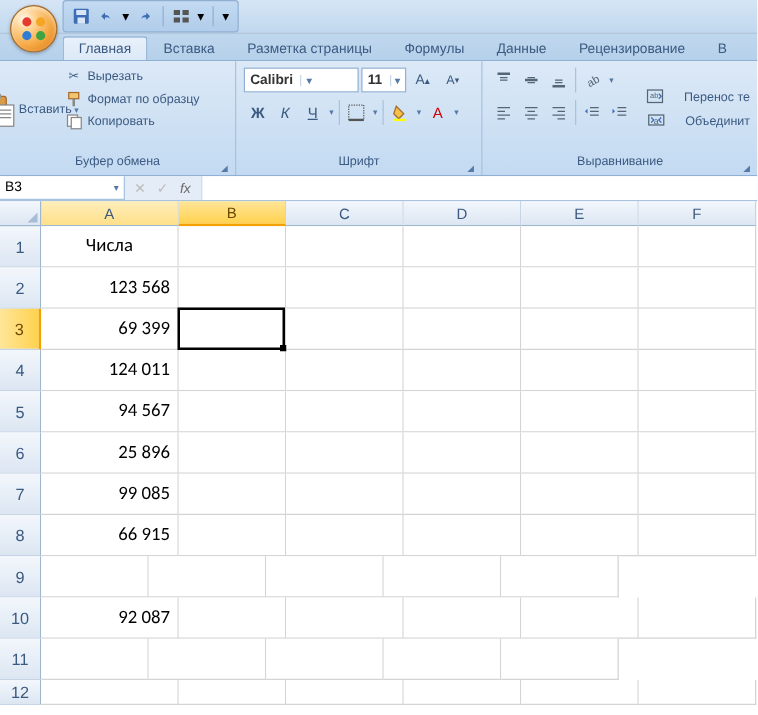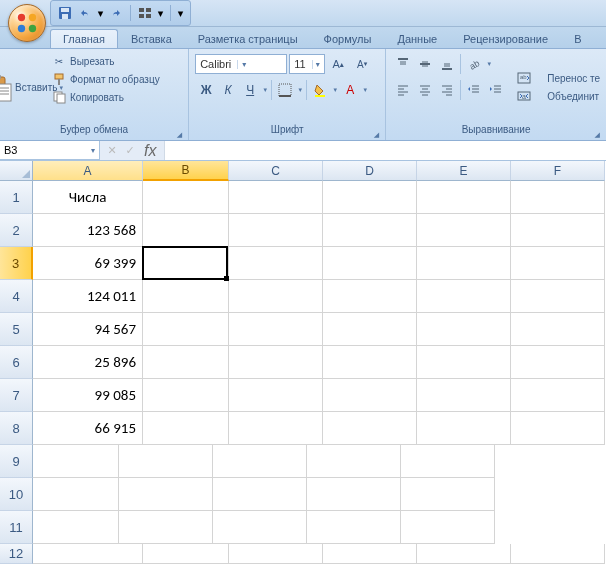--- a/index.html
+++ b/index.html
@@ -30,40 +30,40 @@
 .big-btn-icon { width: 28px; height: 28px; display:flex; align-items:center; justify-content:center; }
 .big-btn-label { font-size: 10px; color: #3b5a82; text-align: center; }
 .mini-dd { font-size: 7px; color: #567aa7; }
 
 .clip-rows { display: flex; flex-direction: column; gap: 2px; padding: 2px 4px; }
 .clip-row { display: flex; align-items: center; gap: 4px; font-size: 10px; color: #3b5a82; cursor: pointer; padding: 1px 2px; white-space: nowrap; }
 .clip-row-icon { width: 14px; height: 14px; display:flex; align-items:center; justify-content:center; }
 
 .font-panel { display:flex; flex-direction:column; gap:4px; padding: 2px 2px; }
 .font-row1 { display:flex; gap:2px; align-items:center; }
-.select-box { background:#fff; border:1px solid #8fafd4; height:20px; display:flex; align-items:center; padding:0 4px; font-size:11px; color:#333; gap:4px; }
+.select-box { background:#fff; border:1px solid #8fafd4; height:20px; display:flex; align-items:center; padding:0 4px; font-size:11px; color:#333; gap:4px;font-weight:bold; }
 .select-box .dd { width:10px; text-align:center; color:#567aa7; font-size:8px; border-left:1px solid #c8d8eb; padding-left:3px; margin-left:2px; }
 .font-row2 { display:flex; gap:0; align-items:center; }
 .ico-btn { width:22px; height:22px; display:flex; align-items:center; justify-content:center; border:1px solid transparent; cursor:pointer; font-size:12px; color:#3b5a82; border-radius:2px; }
 .ico-split { display:flex; }
 .ico-split .dd { width:8px; display:flex; align-items:center; justify-content:center; font-size:7px; color:#567aa7; }
 .sep-v { width:1px; height:20px; background:#a8c3e0; margin:0 2px; }
 
 .align-panel { display:flex; flex-direction:column; gap:4px; padding:2px 2px; }
 .align-row { display:flex; gap:0; align-items:center; }
 
 .merge-panel { display:flex; flex-direction:column; gap:2px; padding:4px 2px; justify-content:center; }
-.merge-row { display:flex; align-items:center; gap:16px; font-size:10px; color:#3b5a82; cursor:pointer; white-space:nowrap; }
+.merge-row { display:flex; align-items:center; gap:16px; font-size:10px; color:#3b5a82; cursor:pointer; white-space:nowrap;justify-content:flex-end; }
 
 
 .namebox-row { height: 20px; background: #e4ecf7; border-bottom: 1px solid #a8c3e0; display:flex; align-items:stretch; }
 .name-box { width: 100px; background:#fff; border:1px solid #a8c3e0; border-top:none; border-left:none; display:flex; align-items:center; padding:0 4px; font-size:11px; gap:4px; }
 .name-box .dd { margin-left:auto; font-size:8px; color:#567aa7; }
 .fx-controls { display:flex; align-items:center; padding:0 4px; gap:2px; border-right: 1px solid #d0dae6; }
-.fx-label { font-style:italic; font-size:16px; color:#6a6a6a; padding: 0 4px; }
+.fx-label { font-style:italic; font-size:11px; color:#6a6a6a; padding: 0 4px; }
 .formula-input { flex:1; background:#fff; border:none; padding:0 4px; font-size:11px; }
 
 
 .grid-area { display:flex; flex-direction:column; }
 .col-headers { display:flex; height:20px; }
 .corner { width:33px; background:linear-gradient(to bottom,#f3f7fc,#dce6f2); border-right:1px solid #9eb6ce; border-bottom:1px solid #9eb6ce; position:relative; }
 .corner::after { content:""; position:absolute; right:2px; bottom:2px; width:0; height:0; border-style:solid; border-width:0 0 8px 8px; border-color:transparent transparent #a7bdd6 transparent; }
 .col-h { background:linear-gradient(to bottom,#f3f7fc,#dce6f2); border-right:1px solid #c6d4e6; border-bottom:1px solid #9eb6ce; display:flex; align-items:center; justify-content:center; font-size:12px; color:#3b5a82; }
 .col-h.sel { background:linear-gradient(to bottom,#ffe599,#ffd24d); border-bottom:2px solid #f2a100; color:#6b4a00; }
 .col-h.hl { background:linear-gradient(to bottom,#ffeebb,#ffe08a); }
@@ -443,20 +443,21 @@
     <div class="row rh">
         <div class="row-h rh">9</div>
         <div class="cell colB rh"></div>
         <div class="cell colC rh"></div>
         <div class="cell colD rh"></div>
         <div class="cell colE rh"></div>
         <div class="cell colF rh"></div>
       </div>
     <div class="row rh">
         <div class="row-h rh">10</div>
+        <div class="cell num colA rh">92 087</div>
         <div class="cell colB rh"></div>
         <div class="cell colC rh"></div>
         <div class="cell colD rh"></div>
         <div class="cell colE rh"></div>
         <div class="cell colF rh"></div>
       </div>
     <div class="row rh">
         <div class="row-h rh">11</div>
         <div class="cell colB rh"></div>
         <div class="cell colC rh"></div>

